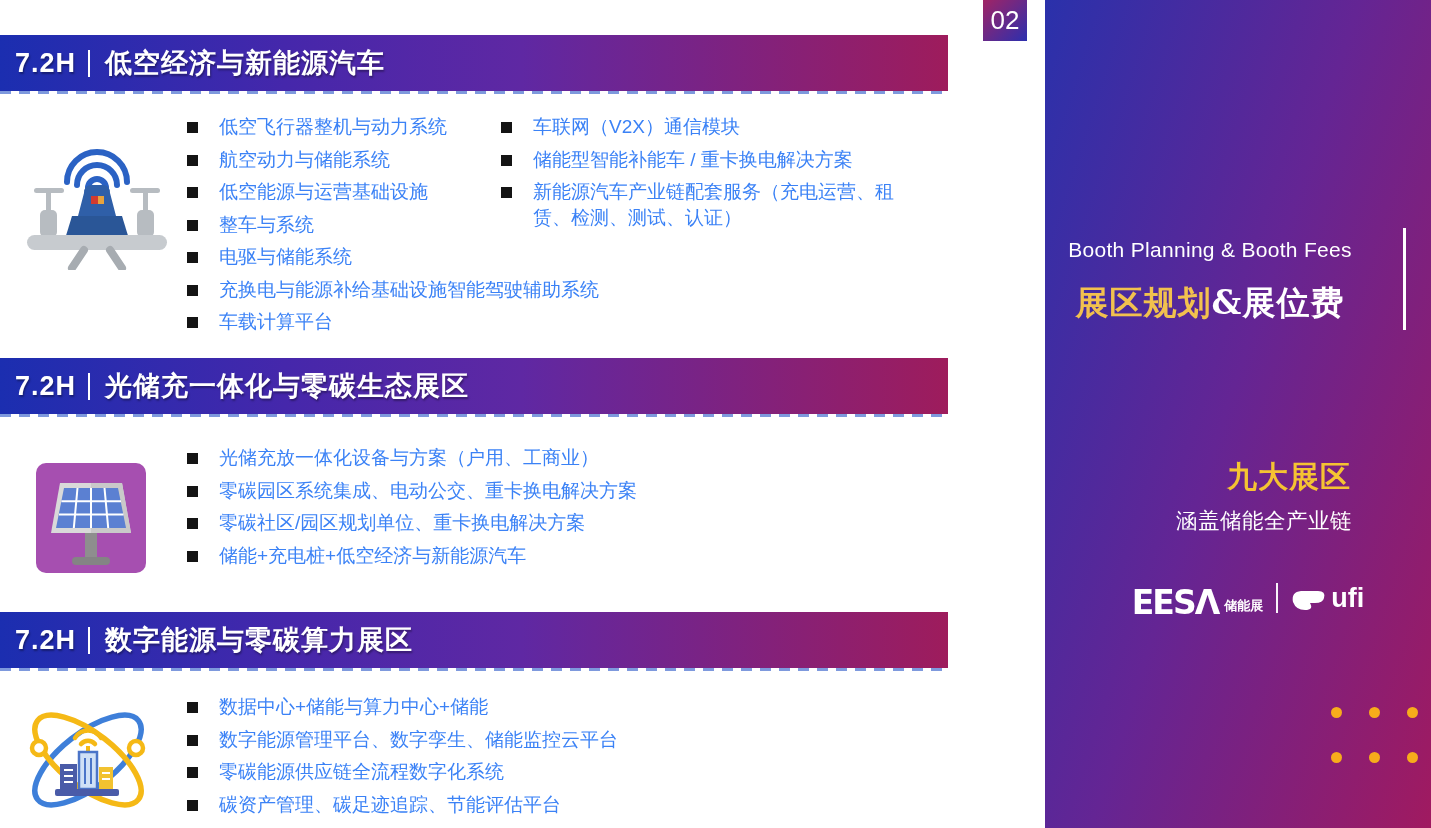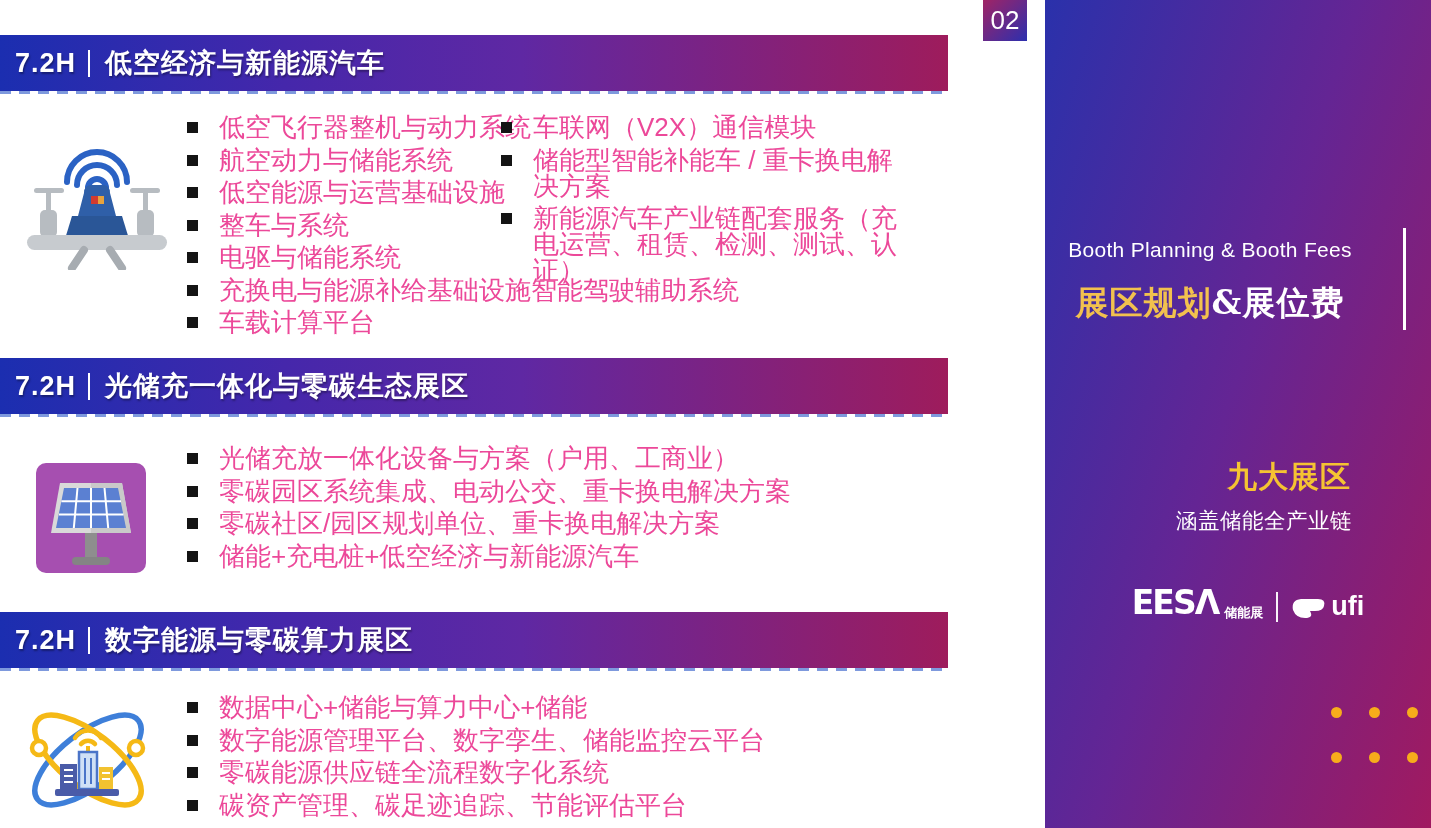--- a/index.html
+++ b/index.html
@@ -19,21 +19,21 @@
   .band .sep { width:2px; height:27px; background:#fff; margin:0 15px 0 12px; flex:0 0 auto; box-shadow:none; }
   .dash {
     position:absolute; left:0; width:948px; height:3px;
     background:repeating-linear-gradient(90deg,#7e99dd 0 11px,transparent 11px 19px);
   }
 
   
   .list { position:absolute; list-style:none; }
   .list li { display:flex; align-items:flex-start; margin-bottom:6.5px; }
   .list .sq { flex:0 0 11px; width:11px; height:11px; background:#141414; margin:8px 21px 0 0; }
-  .list .txt { font-size:26px; line-height:26px; color:#ec4899; }
+  .list .txt { font-size:19px; line-height:26px; color:#3b82f6; }
   .col-left .txt { white-space:nowrap; }
   .col-right .txt { width:370px; }
 
   
   .icon-box { position:absolute; }
   .solar-bg { width:110px; height:110px; border-radius:10px; background:#a64fb0; display:flex; align-items:center; justify-content:center; }
 
   
   .page-badge {
     position:absolute; left:983px; top:0; width:44px; height:41px;
@@ -48,21 +48,21 @@
     color:#fff; font-size:21px; font-weight:400; letter-spacing:.3px; }
   .booth-zh { position:absolute; top:281px; left:4px; right:60px; text-align:center;
     font-family:"DejaVu Serif","Liberation Serif",serif; font-weight:700; font-size:33px; letter-spacing:1px; }
   .booth-zh .gold { color:#f2c14e; }
   .booth-zh .white { color:#ffffff; }
   .vline { position:absolute; right:25px; top:228px; width:3px; height:102px; background:#fff; }
   .nine { position:absolute; top:457px; right:80px; color:#f5c332; font-size:30px; font-weight:700;
     letter-spacing:1px; white-space:nowrap; }
   .cover { position:absolute; top:506px; right:79px; color:#fff; font-size:21.5px; font-weight:400;
     letter-spacing:.5px; white-space:nowrap; }
-  .logos { position:absolute; top:583px; left:46px; right:26px; display:flex; align-items:flex-end;
+  .logos { position:absolute; top:583px; left:46px; right:26px; display:flex; align-items:flex-start;
     justify-content:center; color:#fff; }
   .eesa-word { font-weight:800; font-size:33px; letter-spacing:-2px; font-family:"DejaVu Sans",sans-serif; }
   .eesa-sub { font-size:13px; font-weight:700; margin:14px 0 0 6px; }
   .logo-div { width:2px; height:30px; background:rgba(255,255,255,.95); margin:0 13px; }
   .ufi-group { display:flex; align-items:center; }
   .ufi-word { font-weight:800; font-size:27px; letter-spacing:0; margin-left:4px; }
   .dots { position:absolute; top:707px; right:13px; display:grid;
     grid-template-columns:repeat(3,11px); gap:34px 27px; }
   .dot { width:11px; height:11px; border-radius:50%; background:#f7ac1b; }
 </style>

